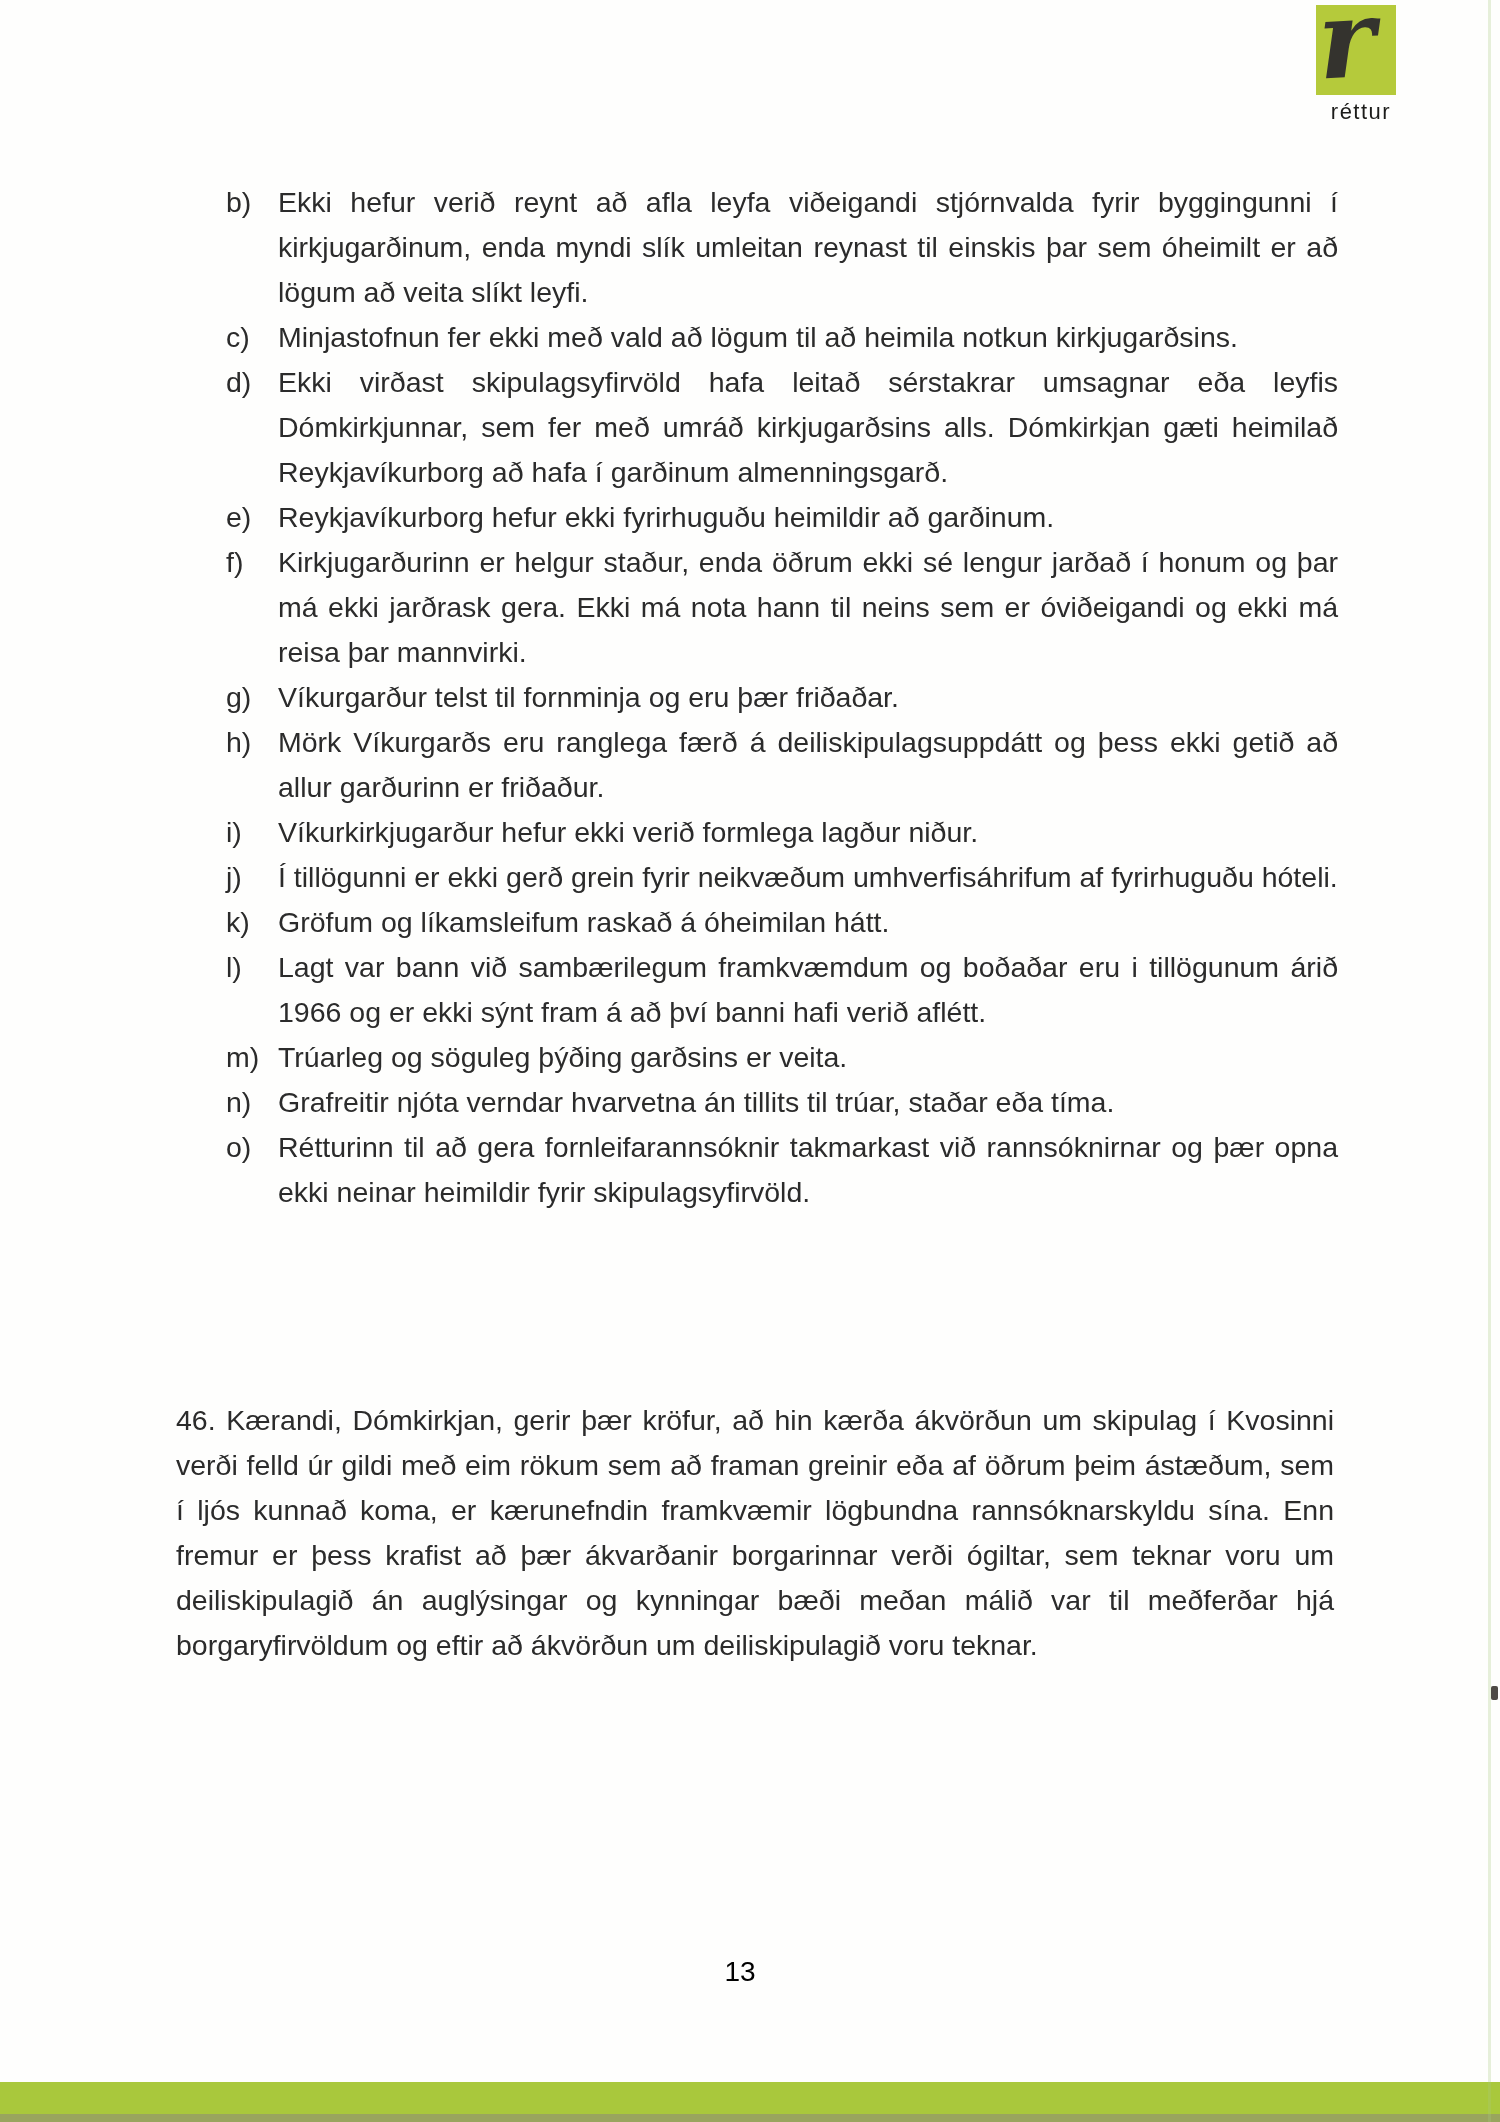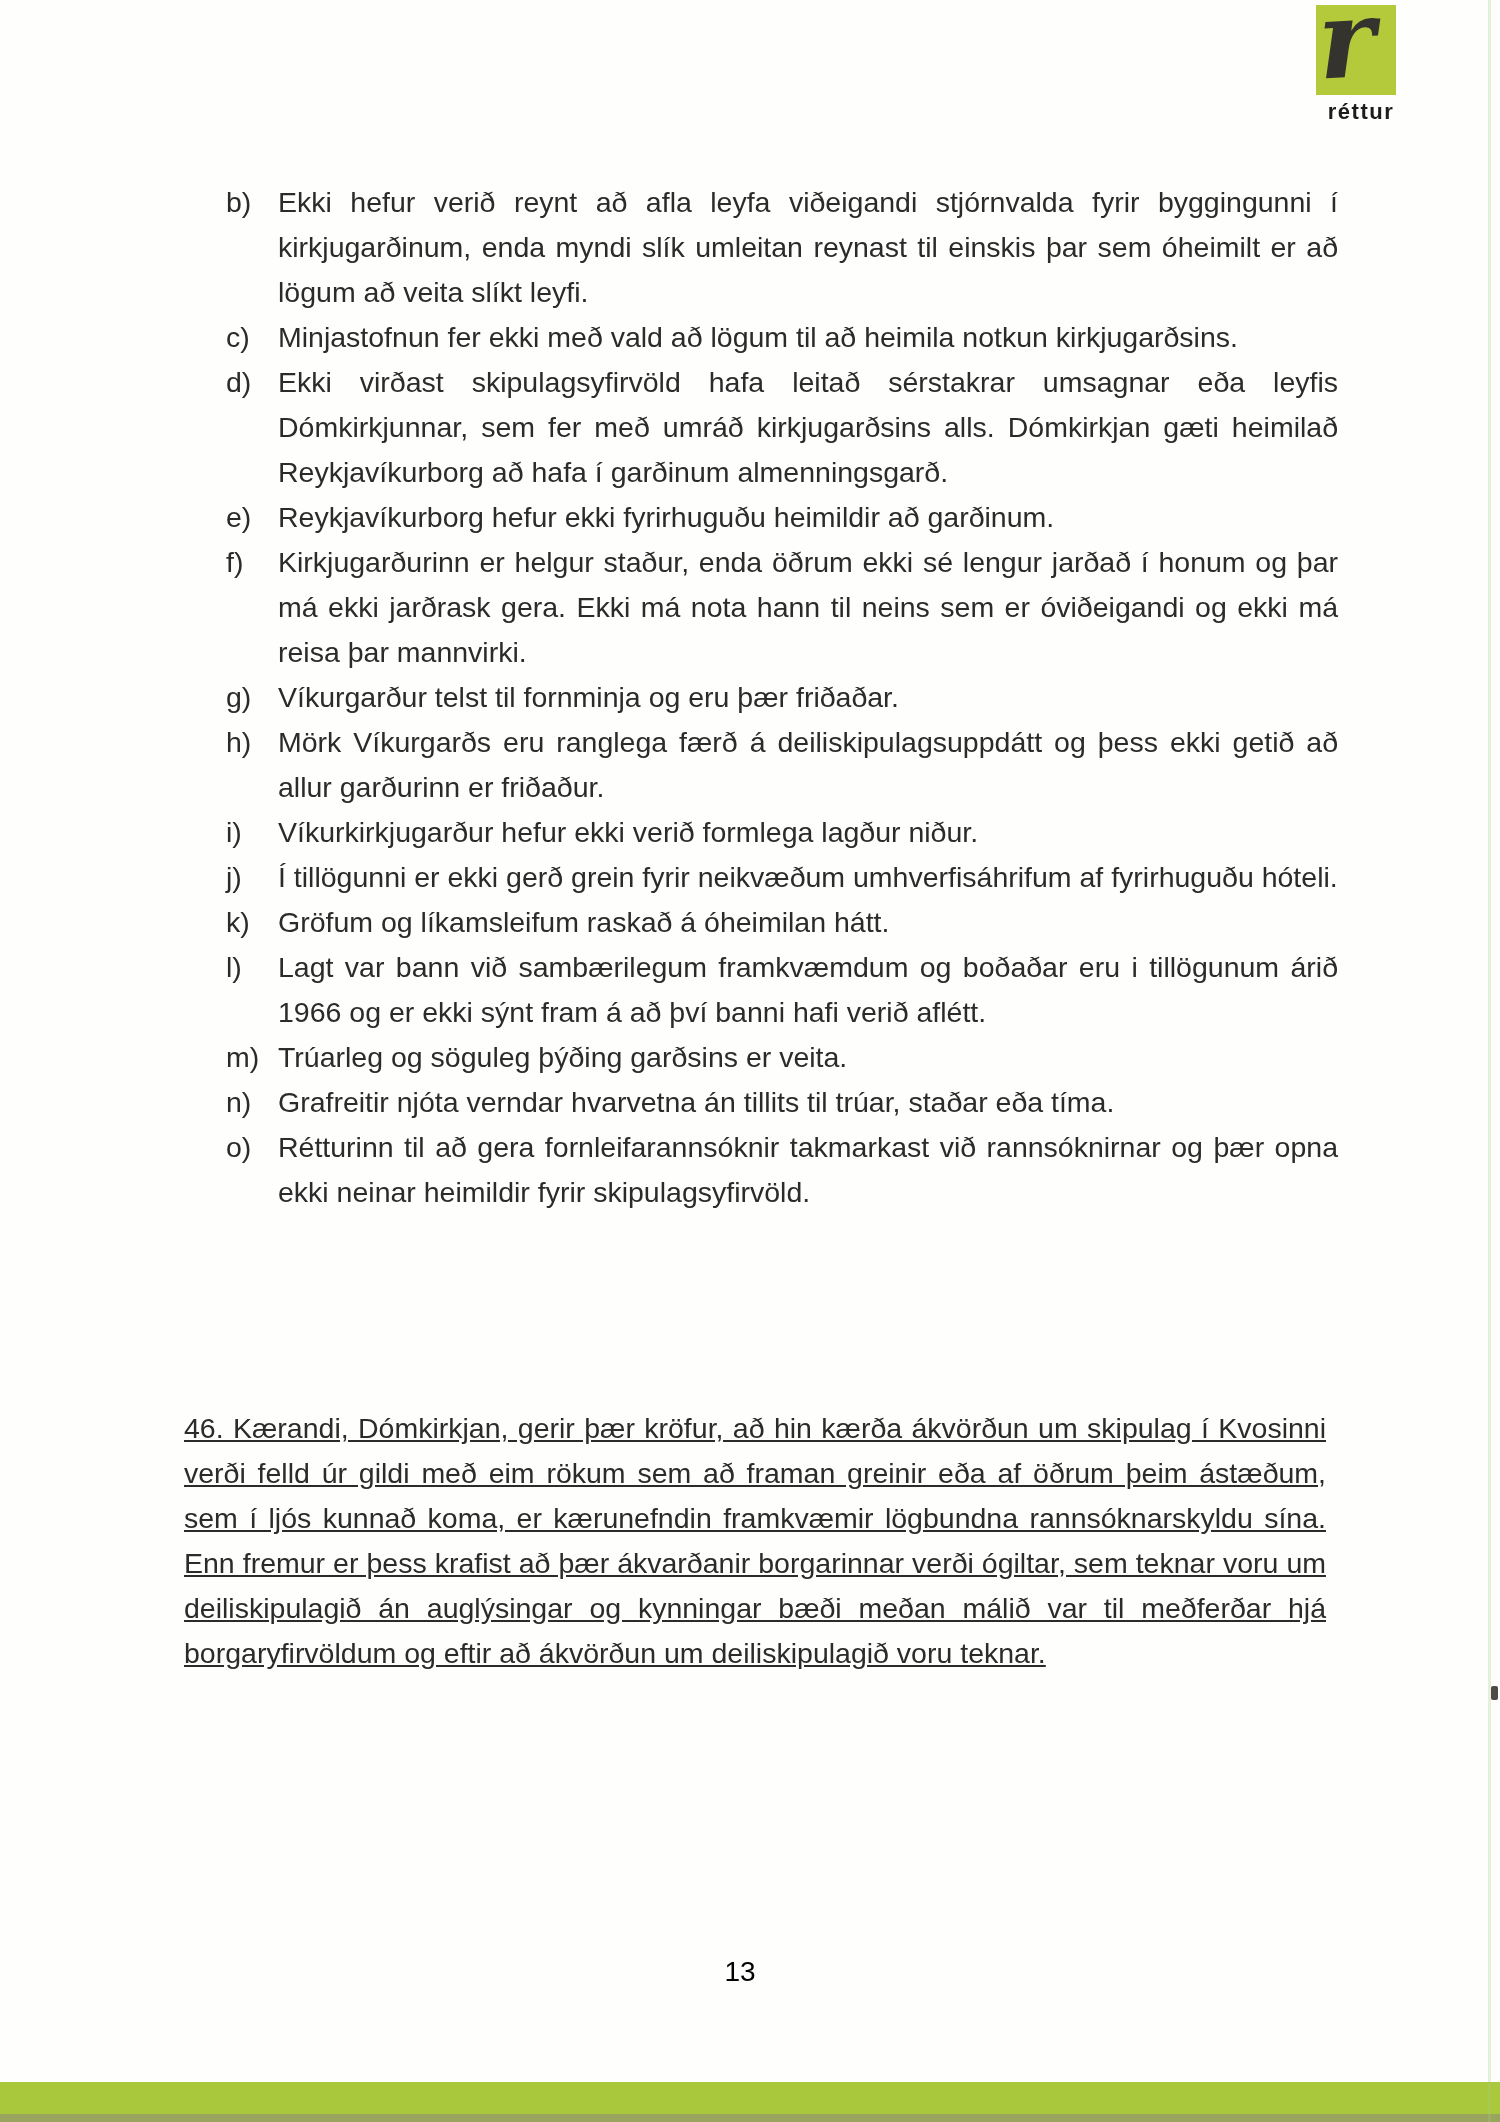--- a/index.html
+++ b/index.html
@@ -23,42 +23,42 @@
   .logo-letter{
     position:absolute;left:2px;top:-26px;
     font-family:"DejaVu Serif","Liberation Serif",serif;
     font-style:italic;font-weight:bold;
     font-size:108px;line-height:120px;
     color:#34332e;
     transform:rotate(-3deg);
   }
   .logo-wordmark{
     margin-top:4px;margin-left:0px;width:94px;
-    font-size:22px;font-weight:bold;color:#1c1c1a;
+    font-size:22px;font-weight:normal;color:#1c1c1a;
     letter-spacing:1.5px;text-align:center;
     white-space:nowrap;
   }
 
   
   .claims-list{
     position:absolute;left:226px;top:180px;width:1112px;
     list-style:none;margin:0;padding:0;
     font-size:28.5px;line-height:45px;
   }
   .claim{display:flex;align-items:flex-start;}
   .claim-label{flex:0 0 52px;white-space:nowrap;}
   .claim-text{flex:1 1 auto;text-align:justify;}
 
   
   .section{
     position:absolute;left:172px;top:1394px;width:1166px;
     font-size:28.5px;line-height:45px;
   }
   .section-heading{margin:0;font-size:28.5px;line-height:45px;font-weight:bold;}
-  .section-paragraph{margin:12px;text-align:justify;text-decoration:underline;}
+  .section-paragraph{margin:4px;text-align:justify;}
 
   
   .page-number{
     position:absolute;left:0;top:1956px;width:1480px;
     text-align:center;font-size:28px;color:#000000;
   }
   .bottom-bar{
     position:absolute;left:0;top:2082px;width:1500px;height:32px;
     background:#a9c83c;
   }

